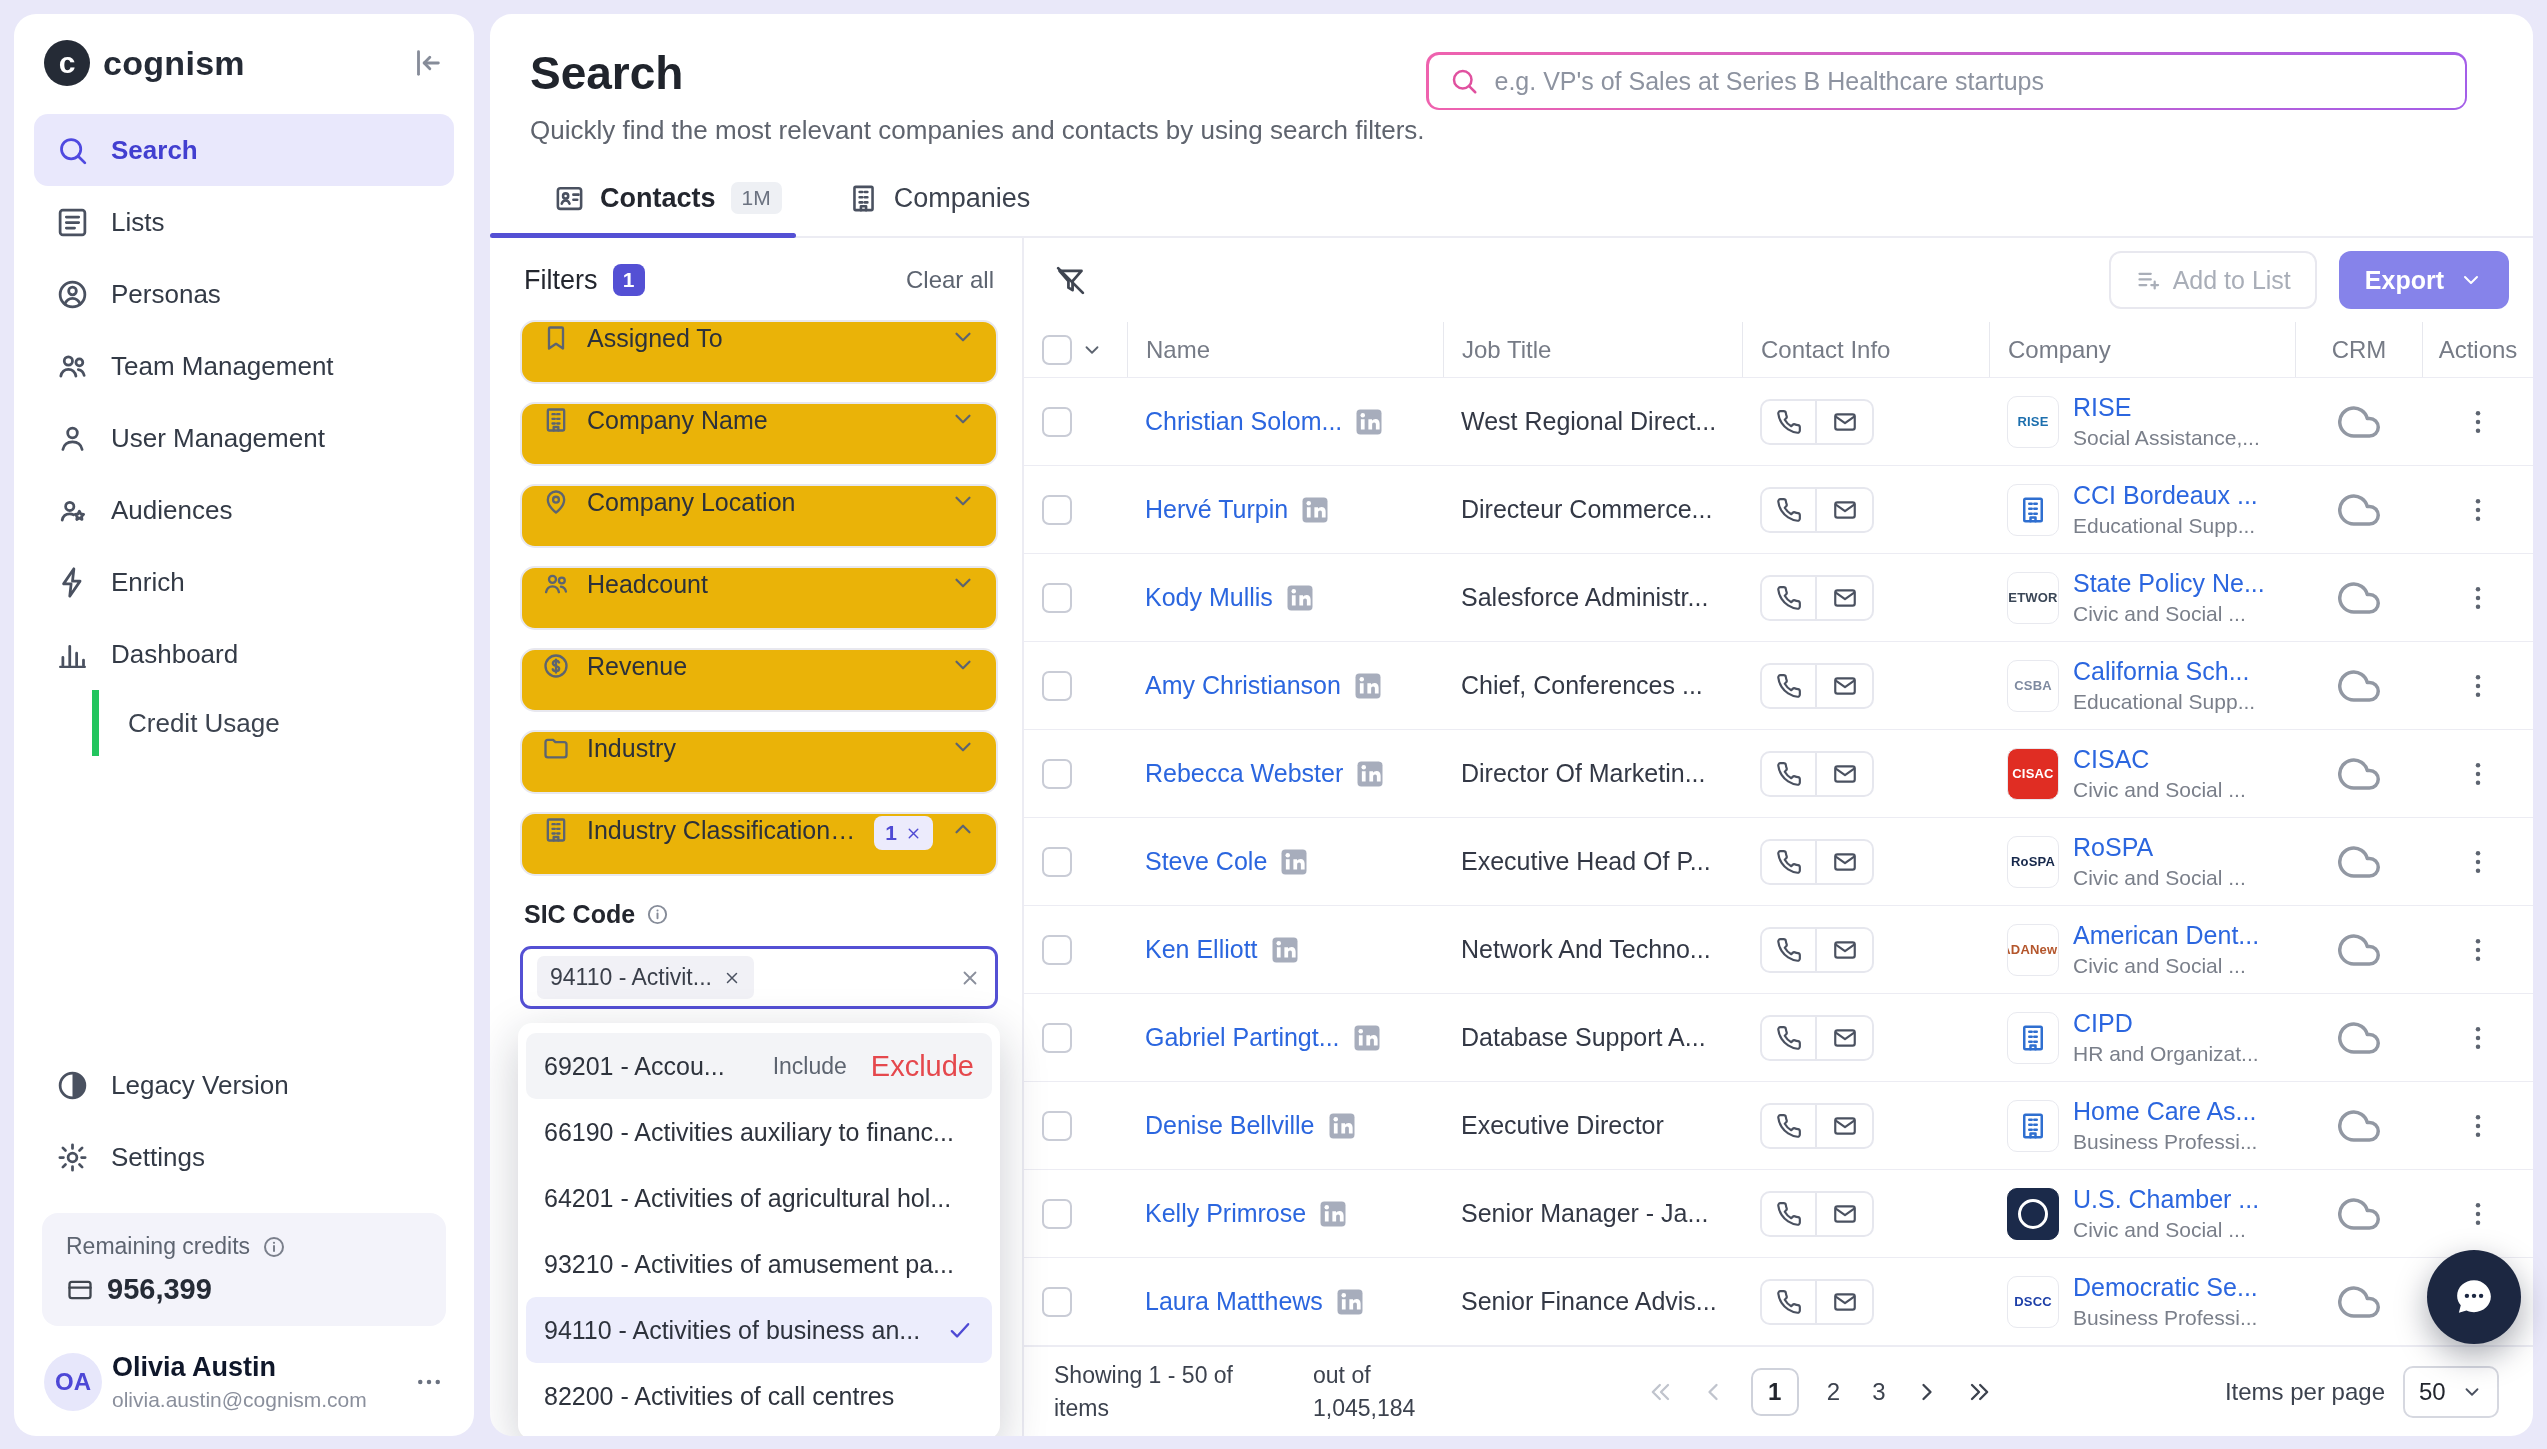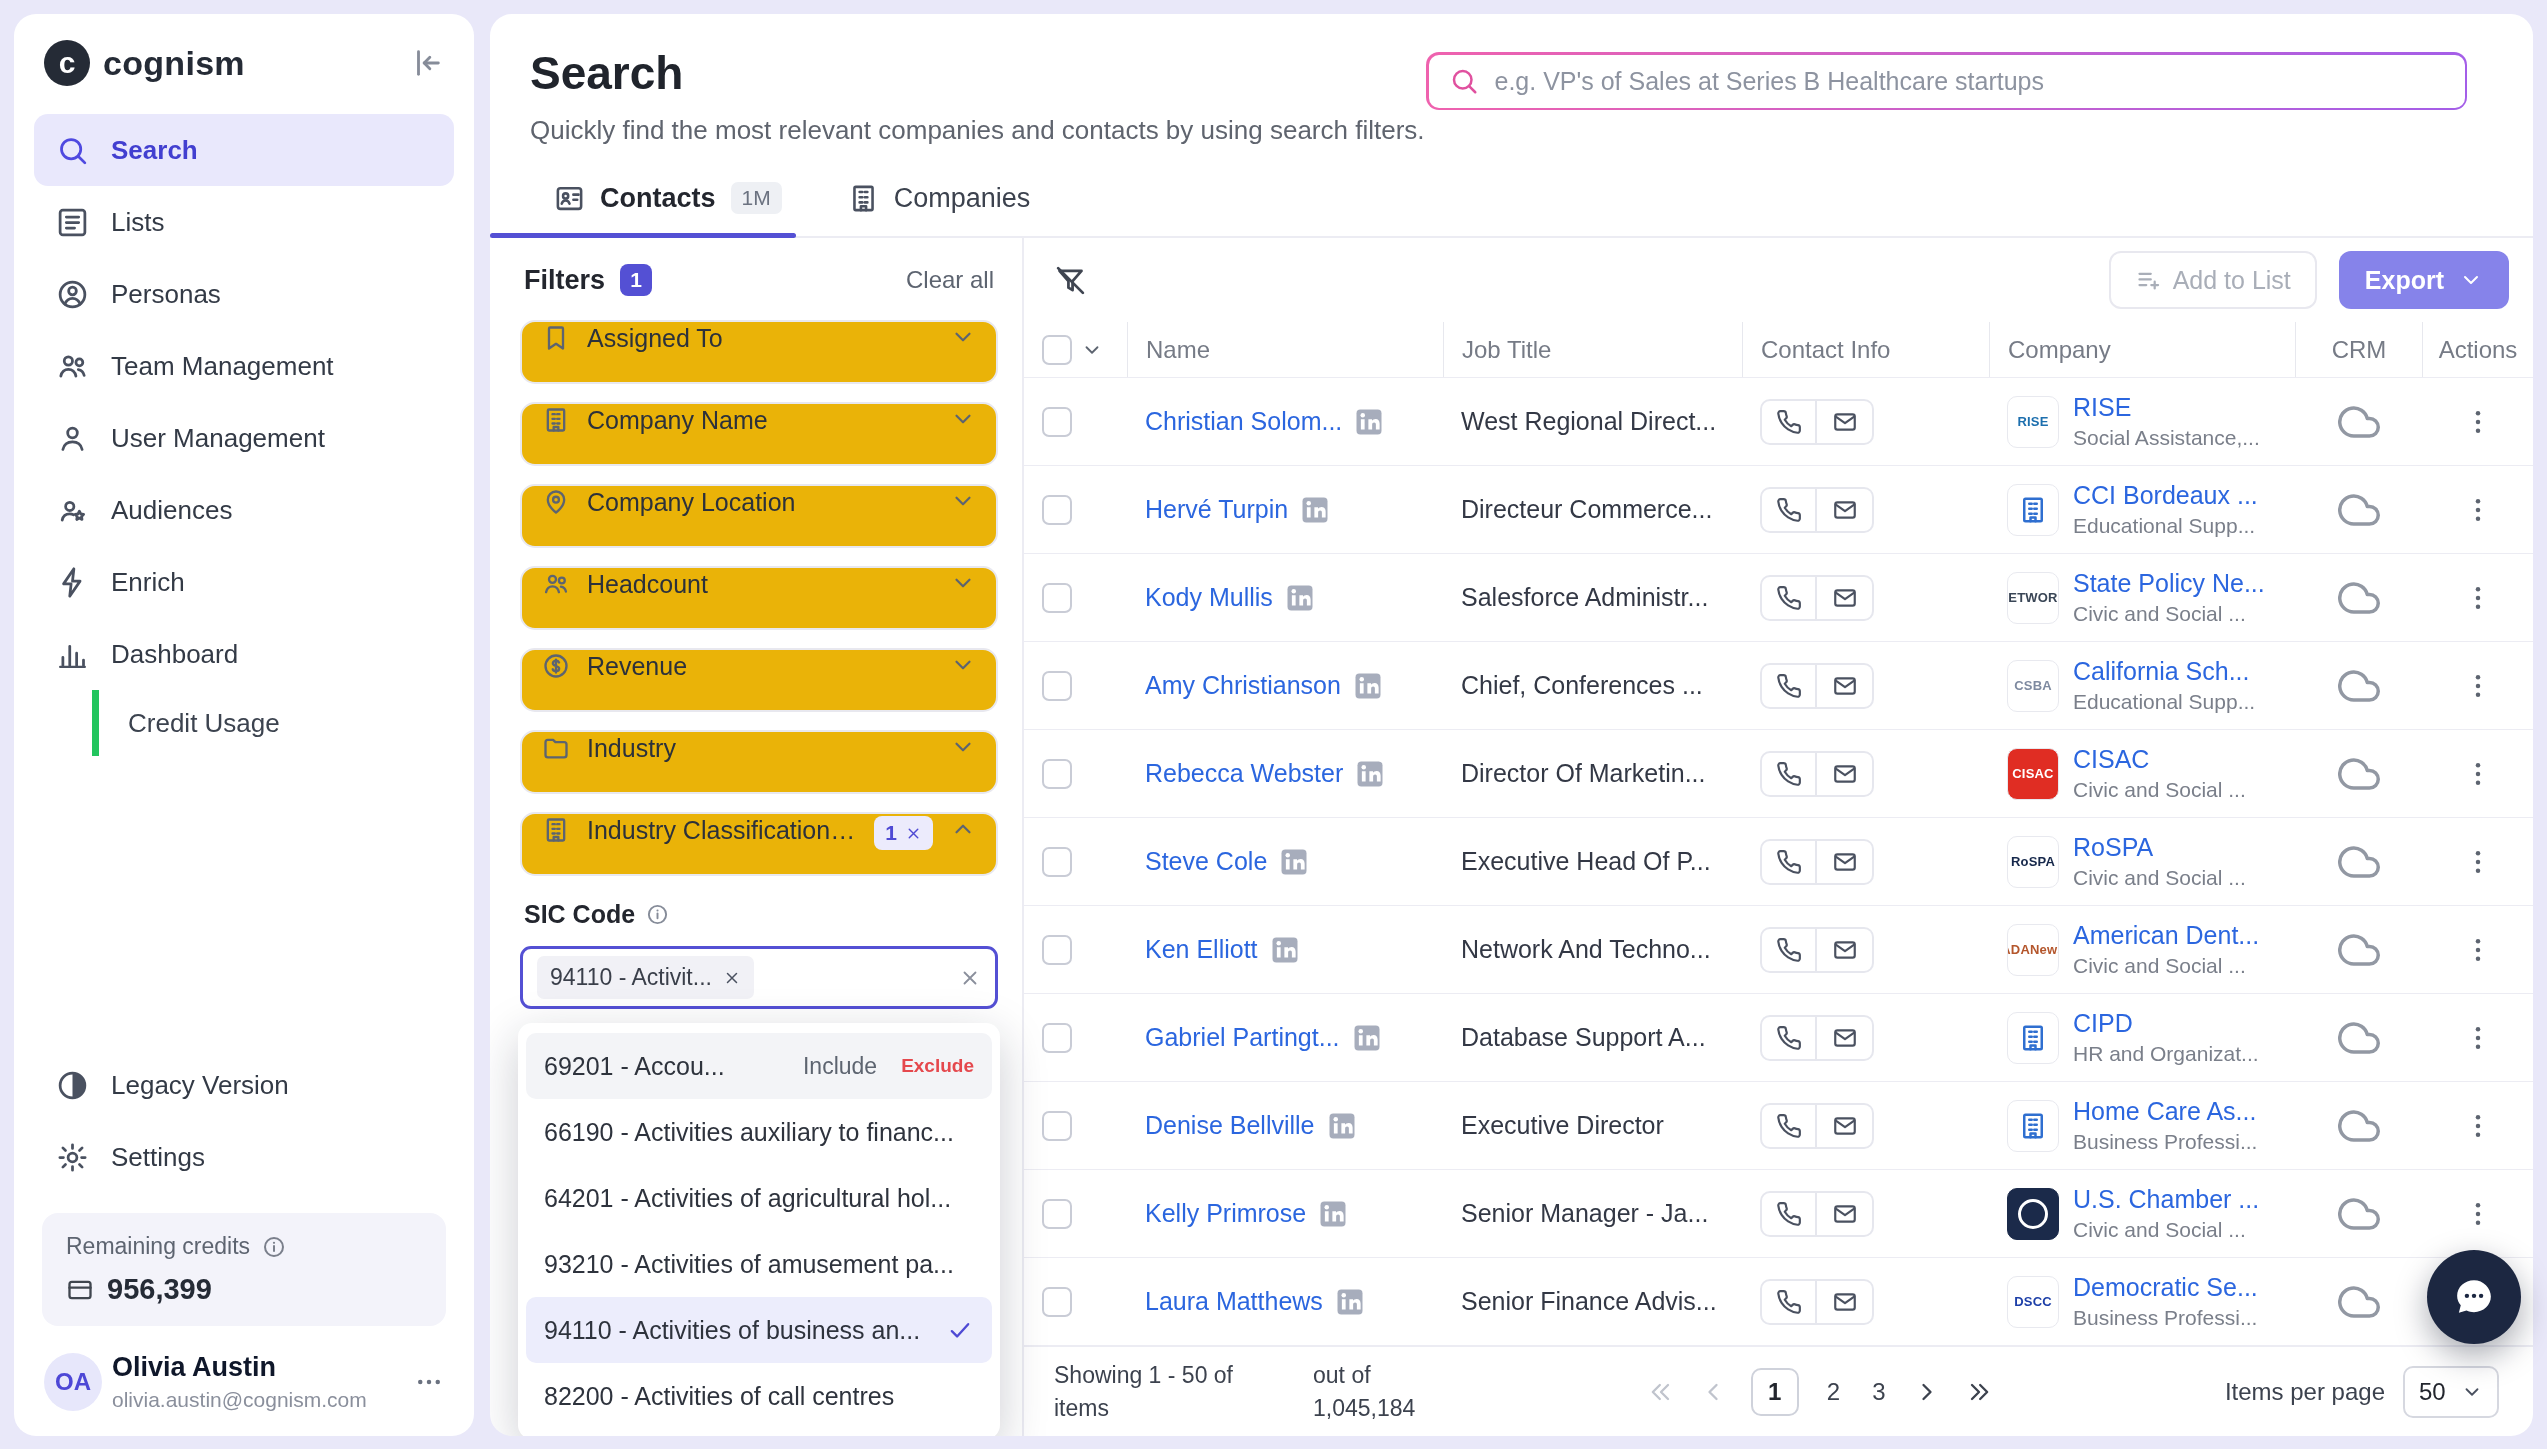--- a/index.html
+++ b/index.html
@@ -49,21 +49,21 @@
   .tab .icn{width:31px;height:31px;color:#4a5160}
   .tab.active{color:#23262e;font-weight:bold}
   .tab.active::after{content:"";position:absolute;left:-64px;right:-14px;bottom:-2px;height:5px;background:#5450d4;border-radius:3px}
   .tab-badge{background:#eef0f4;border-radius:7px;padding:4px 11px;font-size:21px;color:#6b7280;font-weight:normal}
 
   .content{flex:1;display:flex;min-height:0}
 
   
   .filters-col{width:534px;flex:0 0 auto;border-right:2px solid #ececf3;padding:26px 24px 0 30px;position:relative}
   .filters-head{display:flex;align-items:center;padding:0 4px 24px}
-  .filters-title{font-size:27px;font-weight:bold;color:#23262e}
+  .filters-title{font-size:27px;font-weight:normal;color:#23262e}
   .filters-count{margin-left:15px;min-width:32px;height:32px;border-radius:8px;background:#5450d4;color:#fff;font-size:21px;display:flex;align-items:center;justify-content:center;padding:0 9px;font-weight:bold}
   .clear-all{margin-left:auto;font-size:24px;color:#5d6470;cursor:pointer}
   .acc{display:flex;align-items:flex-start;gap:17px;height:64px;border:2px solid #e8e8ef;border-radius:15px;padding:2px 20px;margin-bottom:18px;background:#eab308;cursor:pointer}
   .acc .icn{width:28px;height:28px;color:#5d6470}
   .acc-label{font-size:25px;color:#2c313b;flex:1;white-space:nowrap;overflow:hidden;text-overflow:ellipsis}
   .acc .chev{width:26px;height:26px;color:#5d6470}
   .acc-badge{display:flex;align-items:center;gap:8px;background:#ecebfc;color:#4e49d4;border-radius:8px;padding:5px 11px;font-size:21px;font-weight:bold}
   .acc-badge .icn{width:17px;height:17px;color:#4e49d4}
   .sic-row{display:flex;align-items:center;gap:11px;margin-top:24px;padding:0 4px}
   .sic-label{font-size:25px;font-weight:bold;color:#23262e}
@@ -72,21 +72,21 @@
   .chip{display:flex;align-items:center;gap:11px;background:#f1f1f6;border-radius:7px;padding:8px 13px;font-size:23px;color:#3a3f4a}
   .chip .icn{width:18px;height:18px;color:#4a5160;cursor:pointer}
   .tag-clear{margin-left:auto;width:22px;height:22px;color:#8a8f9c;cursor:pointer}
   .dd-anchor{position:relative;height:0}
   .dropdown{position:absolute;top:14px;left:-2px;width:482px;background:#fff;border-radius:14px;box-shadow:0 14px 48px rgba(25,28,50,.22);padding:10px 8px;z-index:60}
   .opt{display:flex;align-items:center;height:66px;border-radius:10px;padding:0 18px;font-size:25px;color:#2e333d;cursor:pointer;gap:14px}
   .opt.hover{background:#f3f4f7}
   .opt.selected{background:#ecedfc}
   .opt-label{flex:1;white-space:nowrap;overflow:hidden;text-overflow:ellipsis}
   .opt-include{color:#5d6470;font-size:23px;margin-right:10px}
-  .opt-exclude{color:#e5484d;font-size:19px;font-weight:bold}
+  .opt-exclude{color:#e5484d;font-size:29px;font-weight:normal}
   .opt-check{width:28px;height:28px;color:#4e49d4}
 
   
   .results{flex:1;display:flex;flex-direction:column;min-width:0}
   .toolbar{display:flex;align-items:center;height:84px;padding:0 24px 0 30px}
   .funnel{width:33px;height:33px;color:#3f4551;cursor:pointer}
   .btn-addlist{margin-left:auto;display:flex;align-items:center;gap:11px;height:58px;padding:0 24px;border:2px solid #e8e8ef;border-radius:12px;color:#a9aeb8;font-size:25px;background:#fff;cursor:pointer}
   .btn-addlist .icn{width:27px;height:27px}
   .btn-export{margin-left:22px;display:flex;align-items:center;gap:15px;height:58px;padding:0 26px;border-radius:12px;background:#8683ea;color:#fff;font-size:25px;font-weight:bold;border:none;cursor:pointer}
   .btn-export .icn{width:24px;height:24px}

